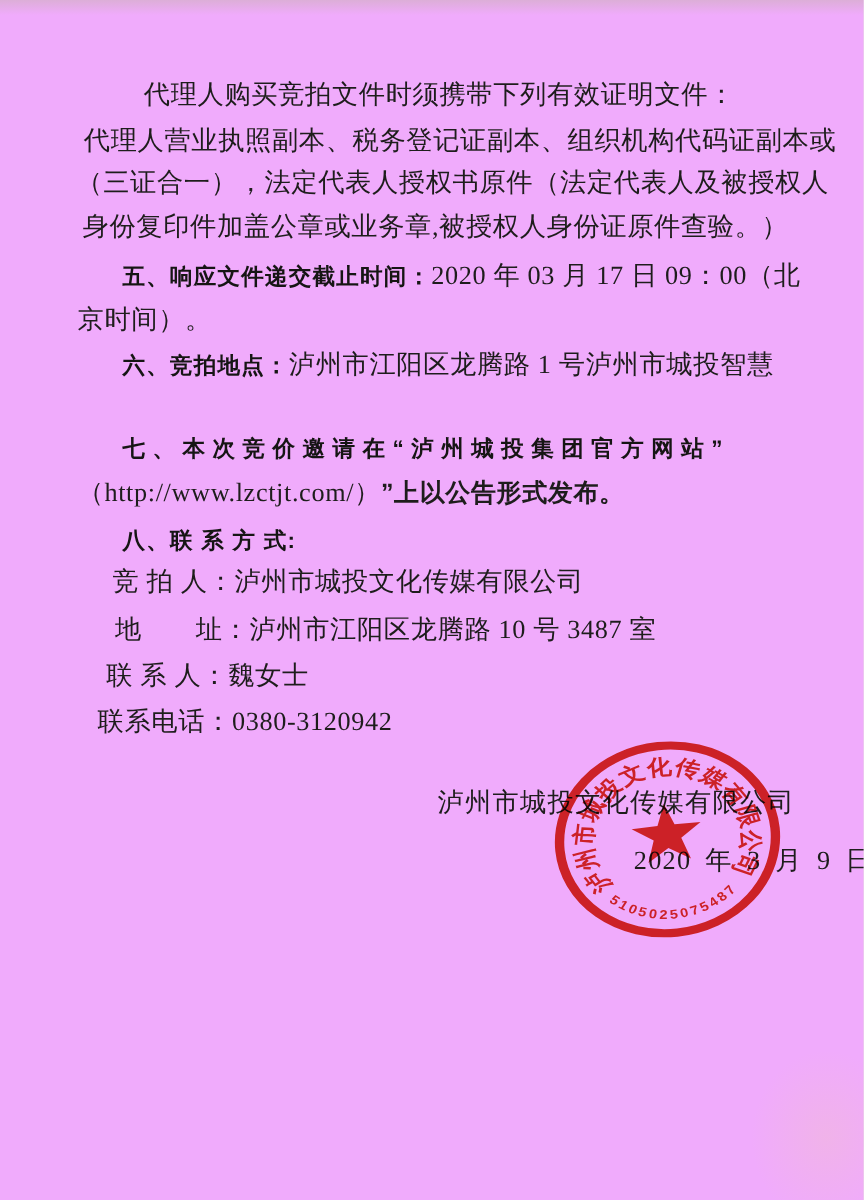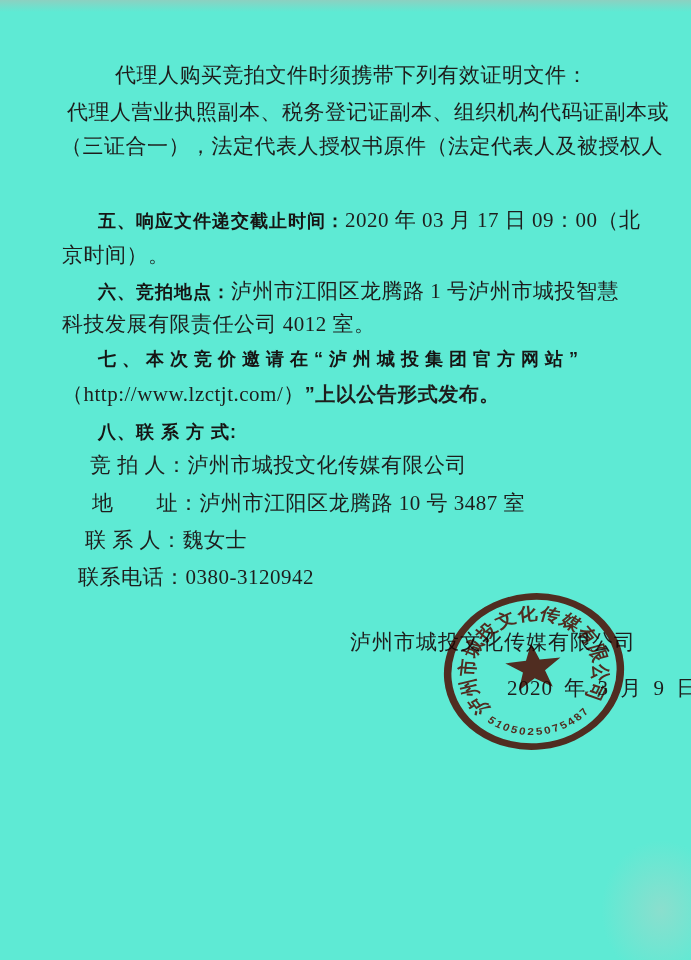--- a/index.html
+++ b/index.html
@@ -3,21 +3,21 @@
 <meta charset="utf-8">
 <style>
   html, body {
     margin: 0; padding: 0;
     background: #e9e6e2;
   }
   .page {
     position: relative;
     width: 691px; height: 960px;
     margin: 0 auto;
-    background: #5eead4;
+    background: #f0abfc;
     overflow: hidden;
     font-family: "Liberation Serif", "DejaVu Serif", serif;
     color: #1e1d1c;
   }
   
   .page::before {
     content: "";
     position: absolute; left: 0; top: 0; right: 0; height: 12px;
     background: linear-gradient(to bottom, rgba(196,178,170,0.45), rgba(253,252,250,0));
     pointer-events: none;
@@ -64,30 +64,30 @@
   .seal-wrap svg { width: 100%; height: 100%; }
 </style>
 </head>
 <body>
 
 <div class="page">
 
   <div class="line" style="left:115px; top:62px;">代理人购买竞拍文件时须携带下列有效证明文件：</div>
   <div class="line" style="left:67px;  top:99px;">代理人营业执照副本、税务登记证副本、组织机构代码证副本或</div>
   <div class="line" style="left:61px;  top:133px;">（三证合一），法定代表人授权书原件（法定代表人及被授权人</div>
+  <div class="line" style="left:66px;  top:168px;">身份复印件加盖公章或业务章,被授权人身份证原件查验。）</div>
 
   <div class="line" style="left:98px; top:207px;">
     <span class="hd spaced">五、响应文件递交截止时间：</span><span>2020 年 03 月 17 日 09：00（北</span>
   </div>
   <div class="line" style="left:62px; top:242px;">京时间）。</div>
 
   <div class="line" style="left:98px; top:278px;">
     <span class="hd spaced">六、竞拍地点：</span><span>泸州市江阳区龙腾路 1 号泸州市城投智慧</span>
   </div>
-  <div class="line" style="left:62px; top:311px;">科技发展有限责任公司 4012 室。</div>
 
   <div class="line hd wide" style="left:98px; top:346px;">七、本次竞价邀请在“泸州城投集团官方网站”</div>
   <div class="line" style="left:62px; top:381px;">
     <span>（http://www.lzctjt.com/）</span><span class="tail-bold">”上以公告形式发布。</span>
   </div>
 
   <div class="line hd spaced" style="left:98px; top:419px;">八、联 系 方 式:</div>
 
   <div class="line" style="left:90px; top:452px;">
     <span>竞 拍 人：</span><span>泸州市城投文化传媒有限公司</span>

